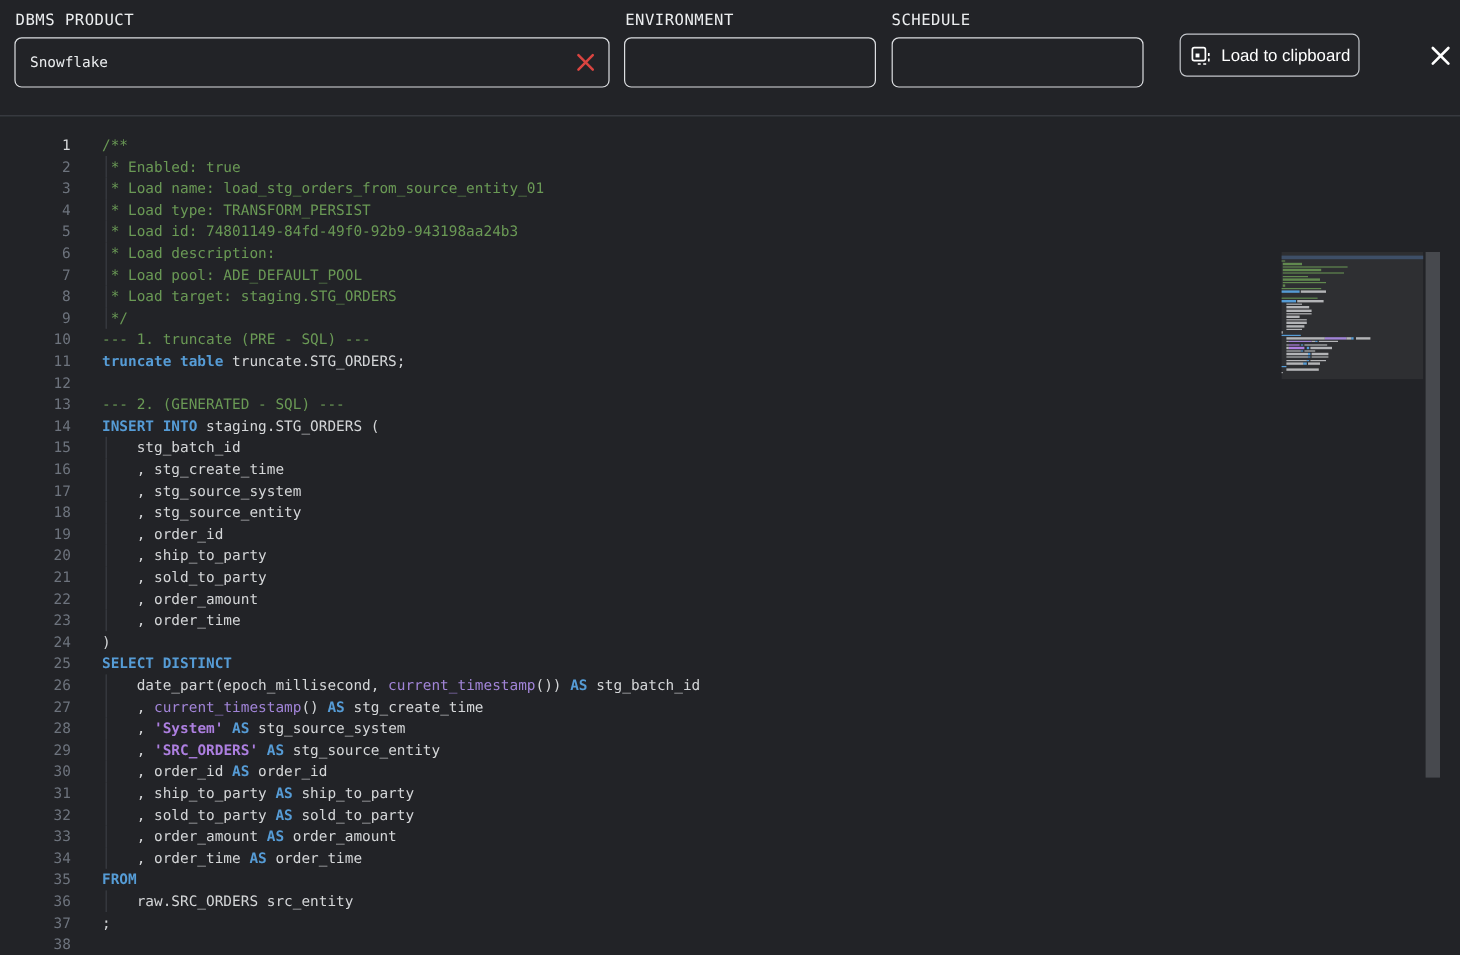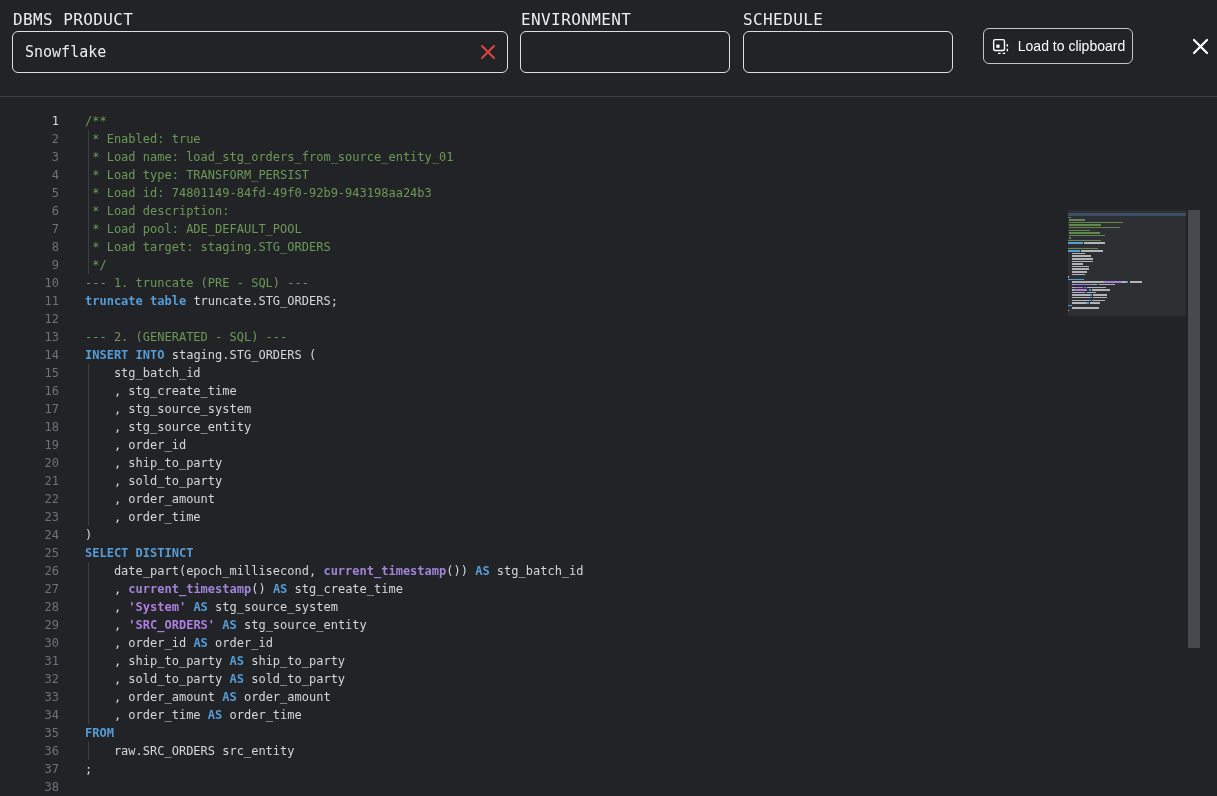--- a/index.html
+++ b/index.html
@@ -6,30 +6,30 @@
   html,body { background:#151515; }
   .app {
     position:relative; width:1217px; height:796px;
     background:var(--bg); overflow:hidden;
     font-family:"DejaVu Sans Mono", monospace;
   }
   
   .header { position:absolute; top:0; left:0; width:1217px; height:97px;
             border-bottom:1px solid var(--border); background:var(--bg); }
   .field-label {
-    position:absolute; top:10px; color:var(--label); font-size:16px;
+    position:absolute; top:10px; color:var(--label); font-size:13px;
     letter-spacing:.4px; font-family:"DejaVu Sans Mono", monospace;
   }
   .input-box {
     position:absolute; top:31px; height:42px; background:transparent;
     border:1px solid var(--input-border); border-radius:6px;
   }
   .input-box input {
     width:100%; height:100%; background:transparent; border:none; outline:none;
-    color:var(--input-text); font-size:15px; padding:0 34px 0 12px;
+    color:var(--input-text); font-size:12px; padding:0 34px 0 12px;
     font-family:"DejaVu Sans Mono", monospace;
   }
   .clear-x { position:absolute; right:10px; top:50%; transform:translateY(-50%);
              width:18px; height:18px; cursor:pointer; }
   .copy-btn {
     position:absolute; left:983px; top:28px; width:150px; height:36px;
     display:flex; align-items:center; justify-content:center; gap:8px;
     background:transparent; border:1px solid var(--button-border); border-radius:6px;
     color:#fff; font-size:14px; font-family:"Liberation Sans", sans-serif;
     cursor:pointer;
@@ -40,21 +40,21 @@
             overflow:hidden; background:var(--bg); }
   .code-lines { position:absolute; top:14px; left:0; width:1217px; }
   .row { position:relative; height:18px; line-height:18px; white-space:pre; font-size:12px; }
   .ln  { display:inline-block; width:59px; text-align:right; color:var(--gutter);
          font-size:12px; vertical-align:top; user-select:none; }
   .ln.active { color:var(--gutter-active); }
   .code { display:inline-block; margin-left:26px; white-space:pre; color:var(--plain); }
   .guide { position:absolute; left:88px; top:0; width:1px; height:18px; background:var(--guide); }
   .tok-c { color:var(--comment); }
   .tok-k { color:var(--keyword); font-weight:bold; }
-  .tok-f { color:var(--func); font-weight:bold; }
+  .tok-f { color:var(--func); font-weight:normal; }
   .tok-s { color:var(--string); font-weight:bold; }
   .tok-p { color:var(--plain); }
   
   .minimap { position:absolute; left:1068px; top:115px; width:118px; }
   .mm-deco { height:3px; width:100%; }
   .mm-line { height:2.6px; white-space:nowrap; font-size:0; }
   .mm-line span { display:inline-block; height:1.5px; margin-top:.55px; vertical-align:top; }
   .mm-sp { background:transparent; }
   .mmc-c { background:var(--comment); opacity:.85; }
   .mmc-k { background:var(--keyword); }

